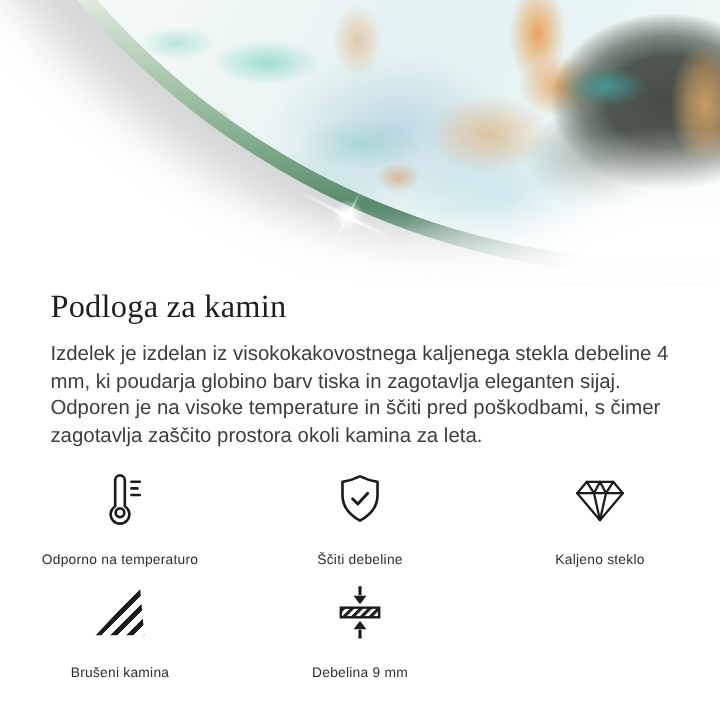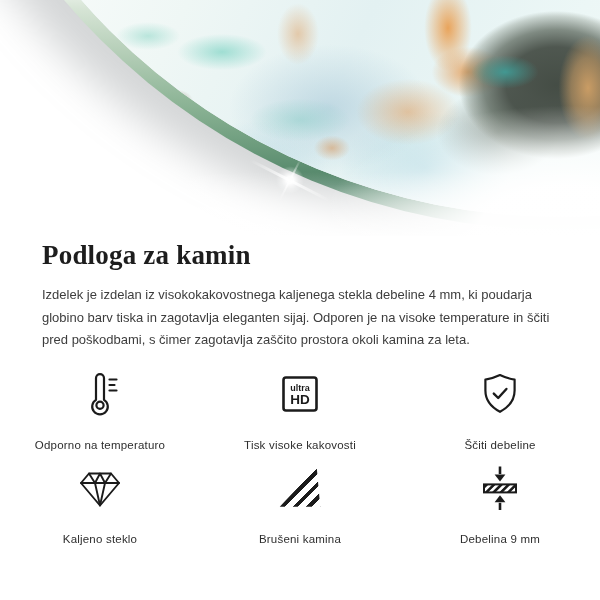--- a/index.html
+++ b/index.html
@@ -68,27 +68,27 @@
   .sparkle .ray2 {
     position:absolute; left:-23px; top:-1px; width:46px; height:2px; border-radius:2px;
     background:linear-gradient(90deg, rgba(255,255,255,0), rgba(255,255,255,0.85), rgba(255,255,255,0));
     transform:rotate(-63deg);
   }
 
   
   .title {
     margin:2px 0 12px 42px;
     font-family:"Liberation Serif","DejaVu Serif",serif;
-    font-size:27px; line-height:34px; font-weight:700;
+    font-size:27px; line-height:34px; font-weight:400;
     color:#1d1d1d; letter-spacing:0.2px;
   }
   .title span { display:block; }
   .desc {
     margin:8px 0 0 42px; width:524px;
-    font-size:13px; line-height:22.5px; color:#3d3d3d;
+    font-size:17px; line-height:22.5px; color:#3d3d3d;
   }
 
   
   .features {
     display:grid; grid-template-columns:repeat(3,1fr);
     row-gap:13px; margin-top:18px;
   }
   .feature { display:flex; flex-direction:column; align-items:center; }
   .icon-box { height:48px; display:flex; align-items:center; justify-content:center; color:#1b1b1b; }
   .feature-label { margin-top:21px; font-size:11.5px; color:#2e2e2e; letter-spacing:0.2px; }
@@ -132,30 +132,20 @@
       <span class="icon-box">
         <svg width="48" height="48" viewBox="0 0 48 48" fill="none" stroke="#1b1b1b" stroke-width="2.2" stroke-linecap="round" stroke-linejoin="round">
           <path d="M20 29.9 a7.8 7.8 0 1 0 8 0 L28 8.2 a4 4 0 0 0 -8 0 Z"></path>
           <circle cx="24" cy="35.3" r="3.6"></circle>
           <path d="M33.5 9.5 H40.5 M33.5 15 H38.5 M33.5 20.5 H40.5"></path>
         </svg>
       </span>
       <span class="feature-label">Odporno na temperaturo</span>
     </div>
 
-    <div class="feature">
-      <span class="icon-box">
-        <svg width="48" height="48" viewBox="0 0 48 48">
-          <rect x="7.5" y="7.5" width="33" height="33" rx="2.5" fill="none" stroke="#1b1b1b" stroke-width="2.6"></rect>
-          <text x="24" y="20.5" text-anchor="middle" font-family="Liberation Sans, sans-serif" font-size="9" font-weight="600" fill="#1b1b1b">ultra</text>
-          <text x="24" y="34" text-anchor="middle" font-family="Liberation Sans, sans-serif" font-size="13.5" font-weight="800" fill="#1b1b1b">HD</text>
-        </svg>
-      </span>
-      <span class="feature-label">Tisk visoke kakovosti</span>
-    </div>
 
     <div class="feature">
       <span class="icon-box">
         <svg width="48" height="48" viewBox="0 0 48 48" fill="none" stroke="#1b1b1b" stroke-width="2.2" stroke-linecap="round" stroke-linejoin="round">
           <path d="M24 5 C28.6 7.2 33.4 8.7 38.6 9.6 L38.6 20.5 C38.6 30.5 32.6 37.2 24 41.8 C15.4 37.2 9.4 30.5 9.4 20.5 L9.4 9.6 C14.6 8.7 19.4 7.2 24 5 Z"></path>
           <polyline points="17.8 23.6 22.2 28 30.4 19" stroke-width="2.4"></polyline>
         </svg>
       </span>
       <span class="feature-label">Ščiti debeline</span>
     </div>

